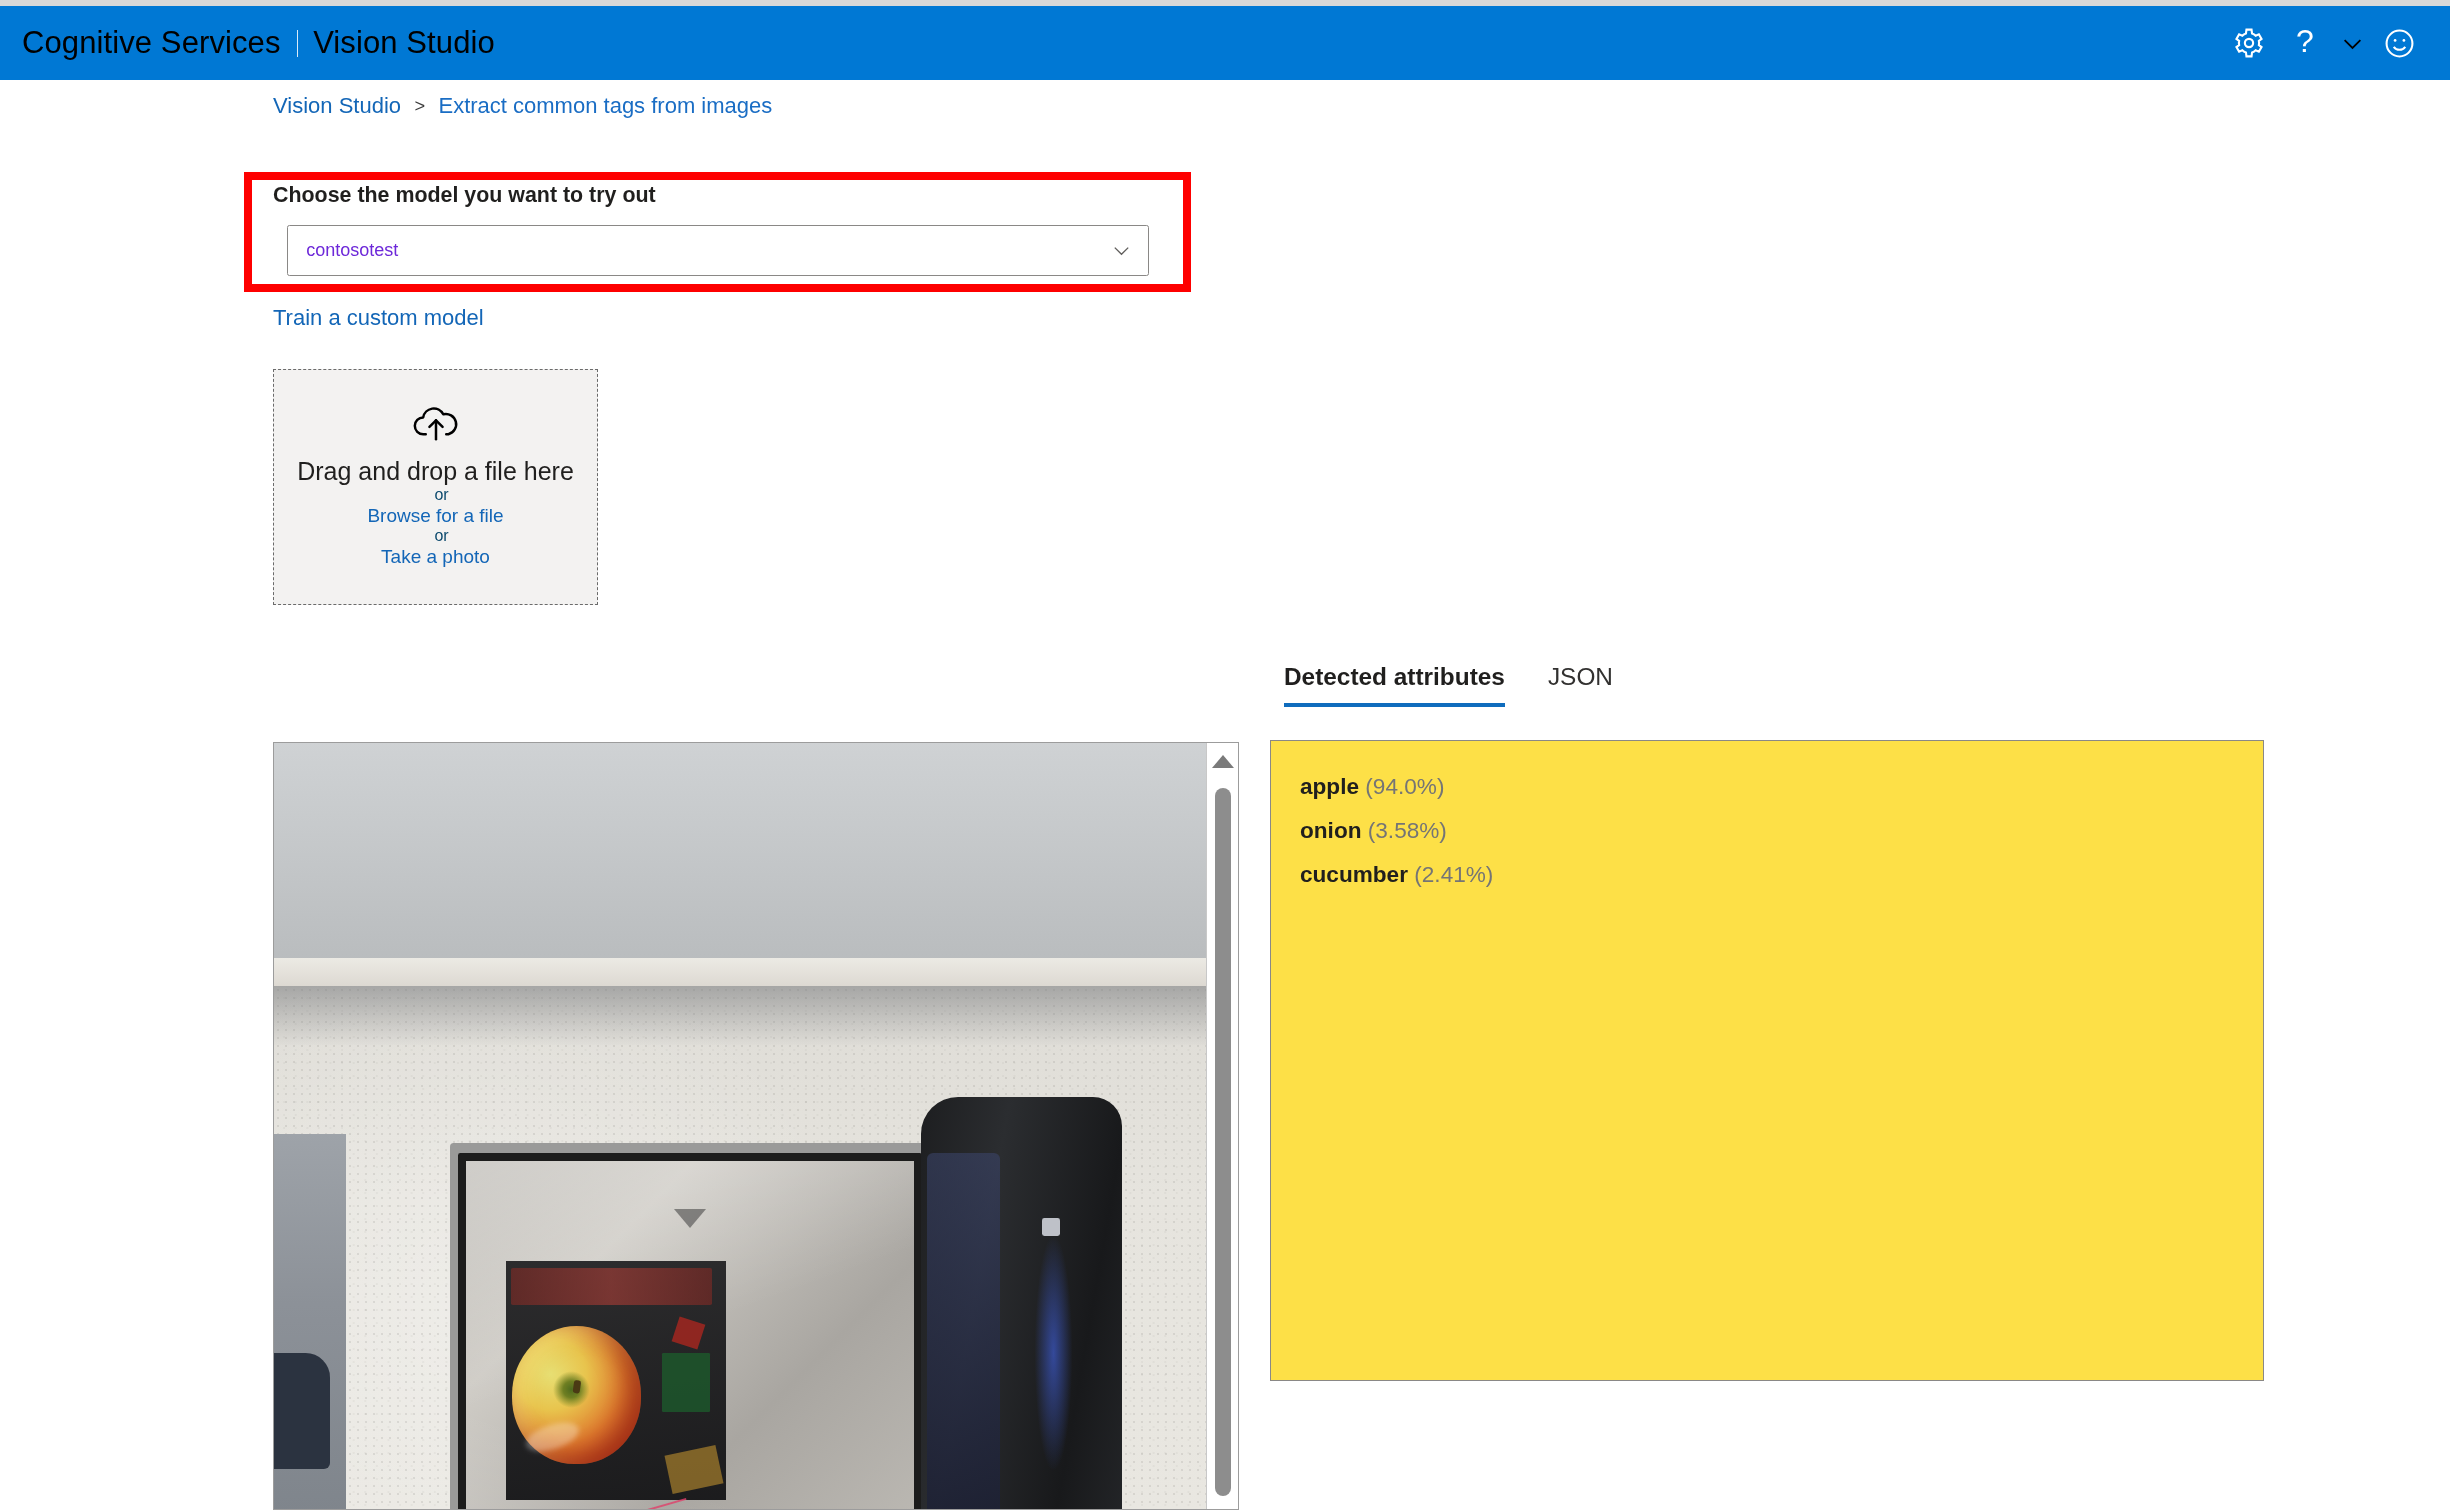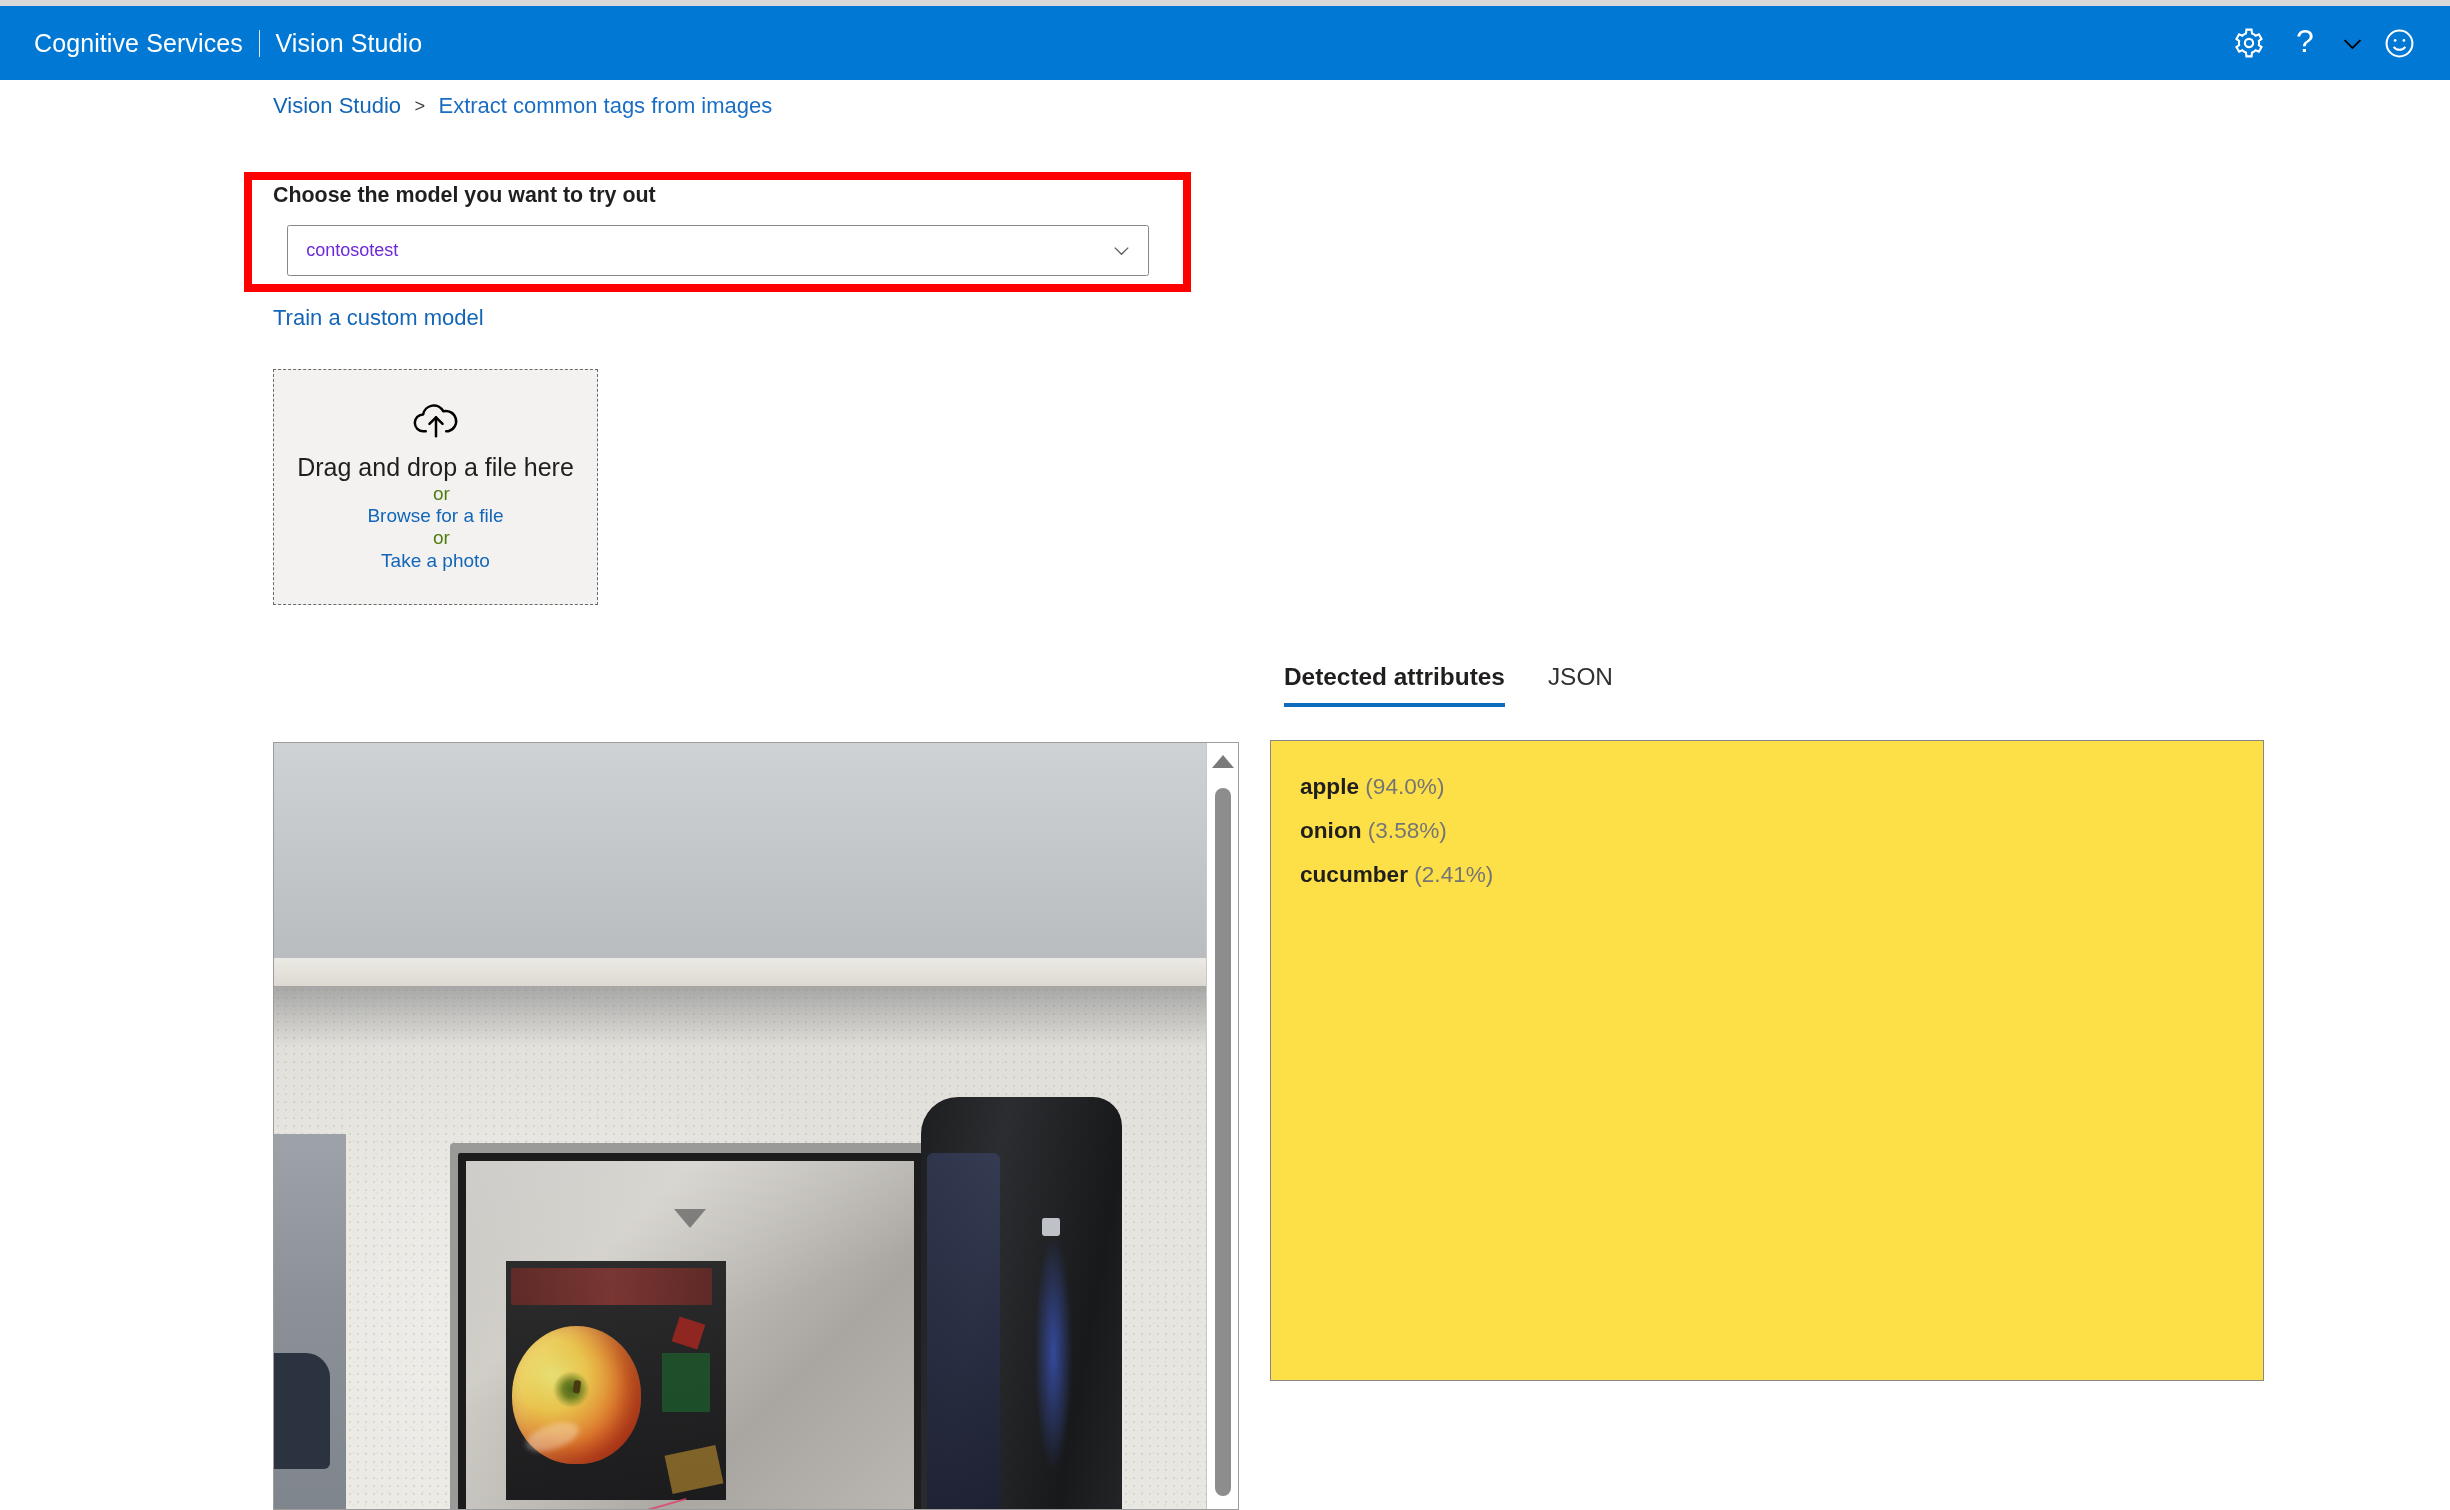--- a/index.html
+++ b/index.html
@@ -26,23 +26,23 @@
     left: 0; top: 6.1px;
     width: 2450px; height: 74px;
     background: #0078d4;
     display: flex;
     align-items: center;
     justify-content: space-between;
   }
   .brand {
     display: flex;
     align-items: center;
-    padding-left: 34px;
-    color: #ffffff;
-    font-size: 25px;
+    padding-left: 22px;
+    color: #000000;
+    font-size: 31px;
     font-weight: 400;
     letter-spacing: 0.1px;
     white-space: nowrap;
   }
   .brand-sep {
     display: inline-block;
     width: 0.6px;
     height: 27px;
     background: rgba(255,255,255,.85);
     margin: 0 16px;
@@ -155,22 +155,22 @@
     text-align: center;
   }
   .dz-link {
     font-size: 19px;
     color: #1366b7;
     text-decoration: none;
     line-height: 1.18;
     text-align: center;
   }
   .dz-or {
-    font-size: 19px;
-    color: #4d7c0f;
+    font-size: 16px;
+    color: #0c4a6e;
     line-height: 1.18;
     margin-left: 12px;
   }
 
   
   .tabs {
     position: absolute;
     left: 1284px; top: 663px;
     display: flex;
     align-items: flex-end;

